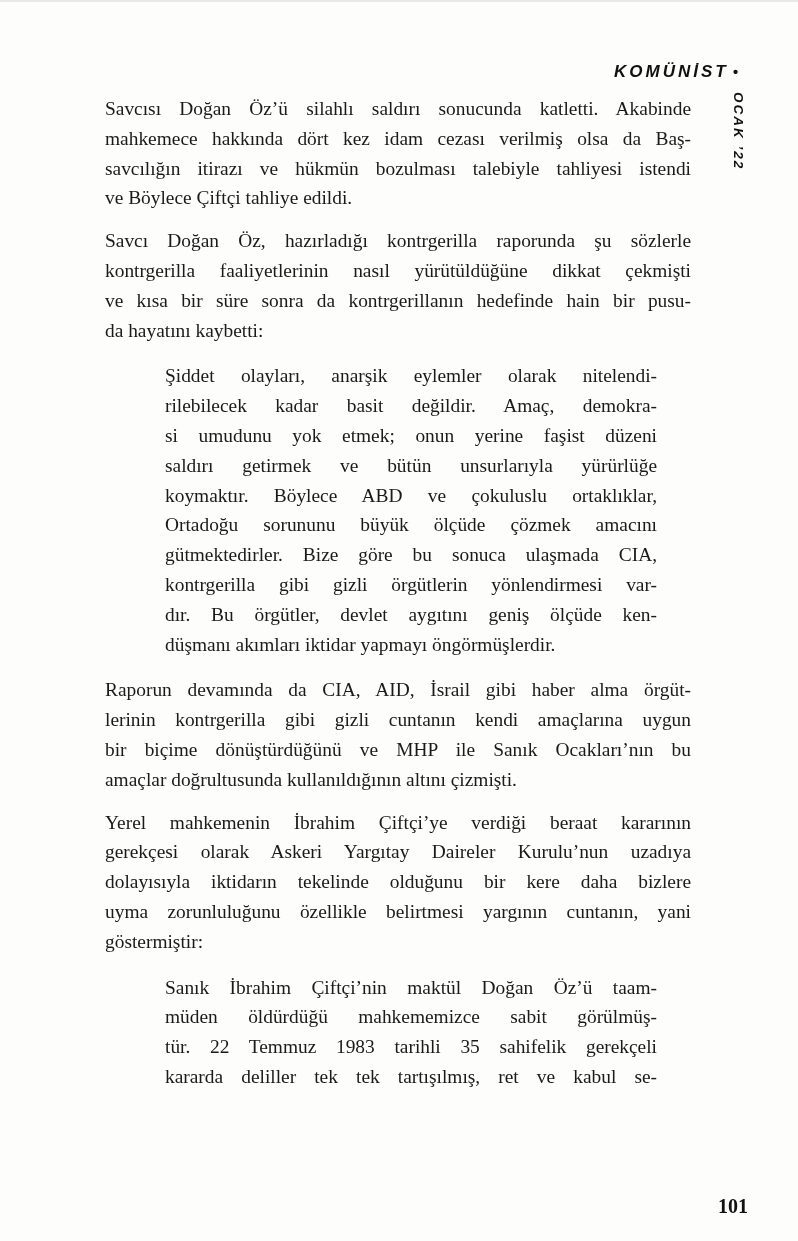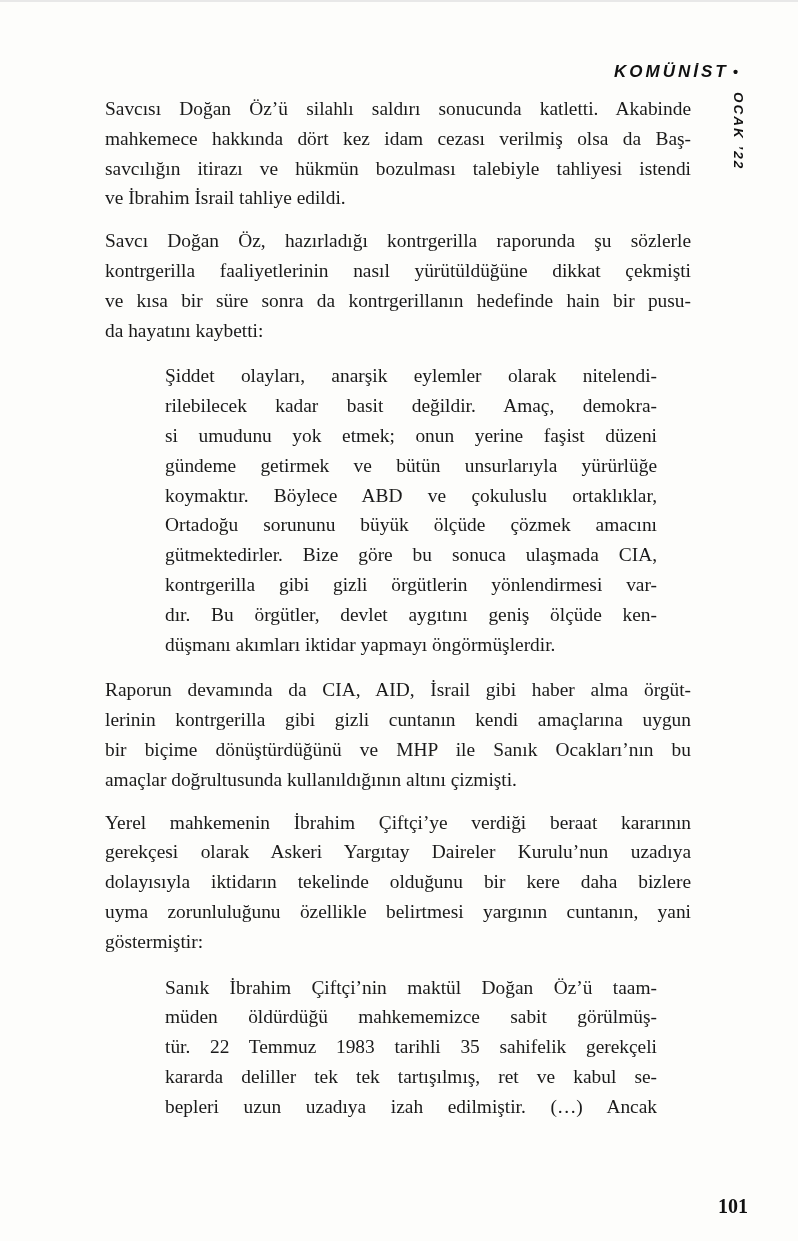--- a/index.html
+++ b/index.html
@@ -92,33 +92,33 @@
     <span>KOMÜNİST</span><span class="bullet">•</span>
   </div>
 
   <div class="issue-vertical">OCAK ’22</div>
 
   <div class="body-text">
       <div class="block paragraph">
         <div class="line">Savcısı Doğan Öz’ü silahlı saldırı sonucunda katletti. Akabinde</div>
         <div class="line">mahkemece hakkında dört kez idam cezası verilmiş olsa da Baş-</div>
         <div class="line">savcılığın itirazı ve hükmün bozulması talebiyle tahliyesi istendi</div>
-        <div class="line last">ve İbrahim İsrail tahliye edildi.</div>
+        <div class="line last">ve Böylece Çiftçi tahliye edildi.</div>
       </div>
       <div class="block paragraph">
         <div class="line">Savcı Doğan Öz, hazırladığı kontrgerilla raporunda şu sözlerle</div>
         <div class="line">kontrgerilla faaliyetlerinin nasıl yürütüldüğüne dikkat çekmişti</div>
         <div class="line">ve kısa bir süre sonra da kontrgerillanın hedefinde hain bir pusu-</div>
         <div class="line last">da hayatını kaybetti:</div>
       </div>
       <div class="block quote">
         <div class="line">Şiddet olayları, anarşik eylemler olarak nitelendi-</div>
         <div class="line">rilebilecek kadar basit değildir. Amaç, demokra-</div>
         <div class="line">si umudunu yok etmek; onun yerine faşist düzeni</div>
-        <div class="line">gündeme getirmek ve bütün unsurlarıyla yürürlüğe</div>
+        <div class="line">saldırı getirmek ve bütün unsurlarıyla yürürlüğe</div>
         <div class="line">koymaktır. Böylece ABD ve çokuluslu ortaklıklar,</div>
         <div class="line">Ortadoğu sorununu büyük ölçüde çözmek amacını</div>
         <div class="line">gütmektedirler. Bize göre bu sonuca ulaşmada CIA,</div>
         <div class="line">kontrgerilla gibi gizli örgütlerin yönlendirmesi var-</div>
         <div class="line">dır. Bu örgütler, devlet aygıtını geniş ölçüde ken-</div>
         <div class="line last">düşmanı akımları iktidar yapmayı öngörmüşlerdir.</div>
       </div>
       <div class="block paragraph">
         <div class="line">Raporun devamında da CIA, AID, İsrail gibi haber alma örgüt-</div>
         <div class="line">lerinin kontrgerilla gibi gizli cuntanın kendi amaçlarına uygun</div>
@@ -130,19 +130,18 @@
         <div class="line">gerekçesi olarak Askeri Yargıtay Daireler Kurulu’nun uzadıya</div>
         <div class="line">dolayısıyla iktidarın tekelinde olduğunu bir kere daha bizlere</div>
         <div class="line">uyma zorunluluğunu özellikle belirtmesi yargının cuntanın, yani</div>
         <div class="line last">göstermiştir:</div>
       </div>
       <div class="block quote">
         <div class="line">Sanık İbrahim Çiftçi’nin maktül Doğan Öz’ü taam-</div>
         <div class="line">müden öldürdüğü mahkememizce sabit görülmüş-</div>
         <div class="line">tür. 22 Temmuz 1983 tarihli 35 sahifelik gerekçeli</div>
         <div class="line">kararda deliller tek tek tartışılmış, ret ve kabul se-</div>
-        <div class="line">bepleri uzun uzadıya izah edilmiştir. (…) Ancak</div>
       </div>
     </div>
 
   <div class="folio">101</div>
 
 </div>
 
 </body></html>

